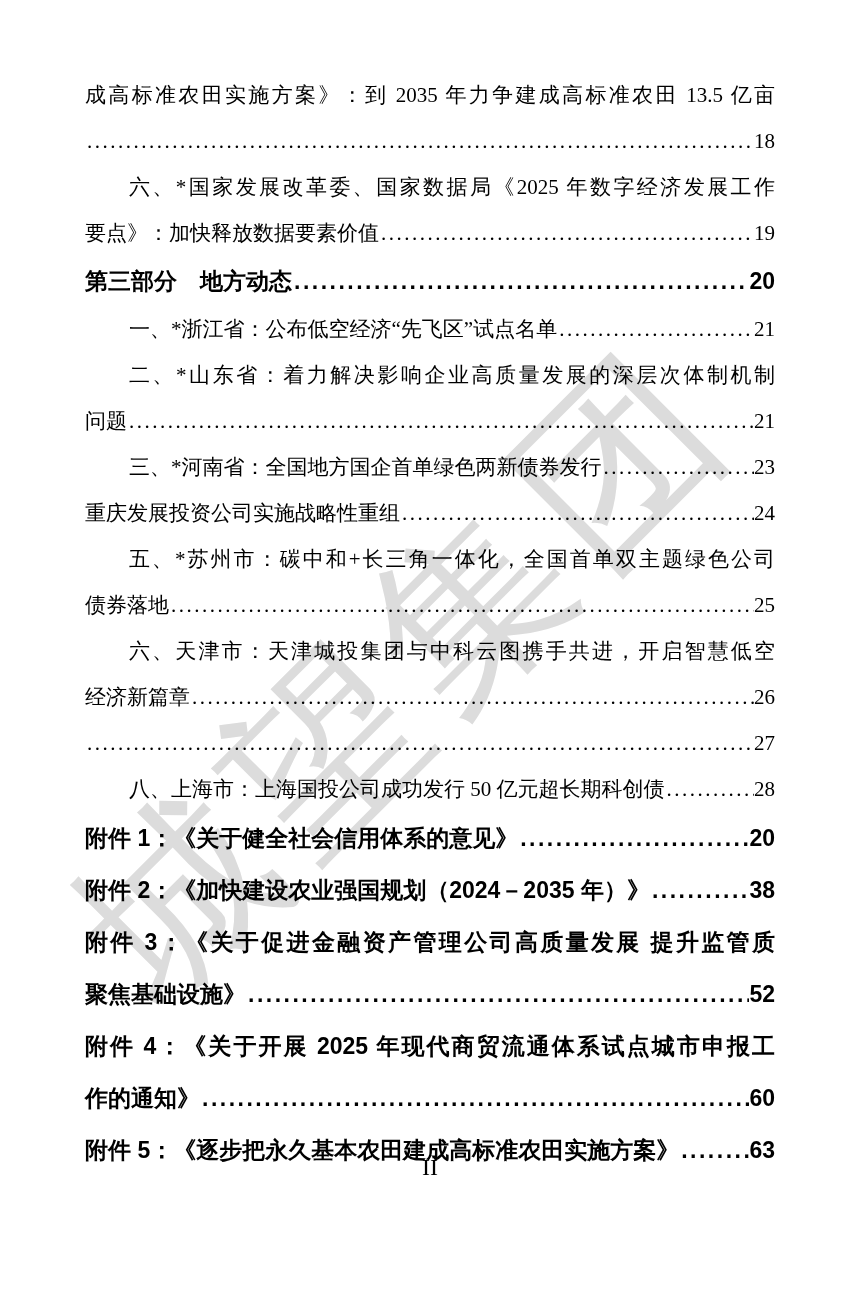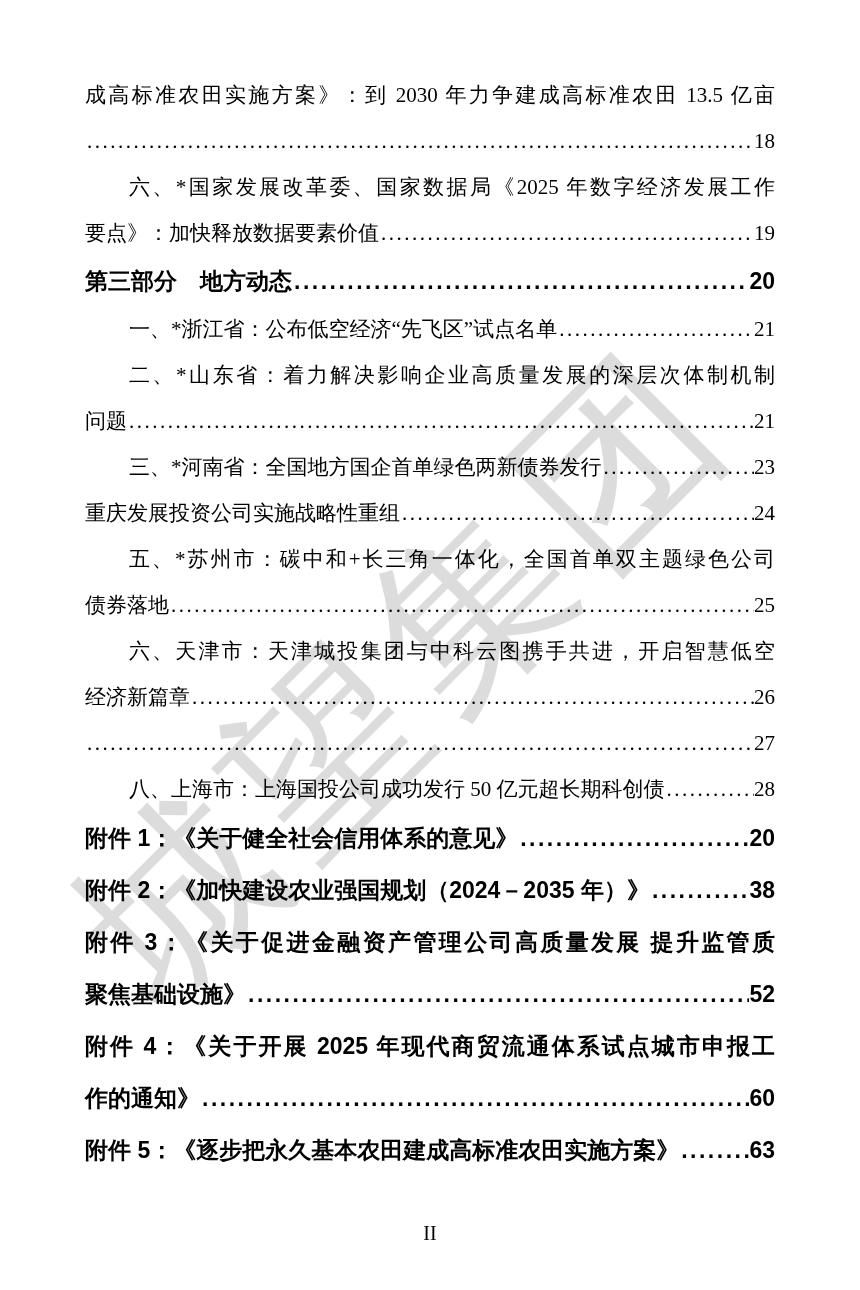--- a/index.html
+++ b/index.html
@@ -58,33 +58,33 @@
   .row.leader.indent .text { padding-left:44px; }
   .row.section, .row.attach {
     font-family:Liberation Sans, sans-serif;
     font-weight:700;
     font-size:23px;
   }
   .row.section { height:50px; line-height:50px; }
   .row.attach  { height:52px; line-height:52px; }
   .footer {
     position:absolute;
-    left:0; right:0; top:1222px;
+    left:0; right:0; top:1154px;
     text-align:center;
-    font-size:20px;
+    font-size:24px;
     z-index:1;
   }
 </style>
 </head>
 <body>
 
 <div class="page">
   <div class="watermark">城望集团</div>
   <div class="toc">
-      <div class="row reg justify">成高标准农田实施方案》：到 2030 年力争建成高标准农田 13.5 亿亩</div>
+      <div class="row reg justify">成高标准农田实施方案》：到 2035 年力争建成高标准农田 13.5 亿亩</div>
       <div class="row reg leader">
         <span class="text"></span>
         <span class="dots"></span>
         <span class="pnum">18</span>
       </div>
       <div class="row reg indent justify">六、*国家发展改革委、国家数据局《2025 年数字经济发展工作</div>
       <div class="row reg leader">
         <span class="text">要点》：加快释放数据要素价值 </span>
         <span class="dots"></span>
         <span class="pnum">19</span>

